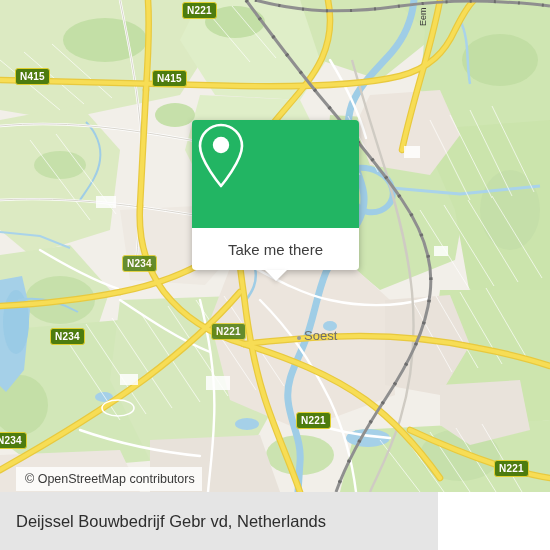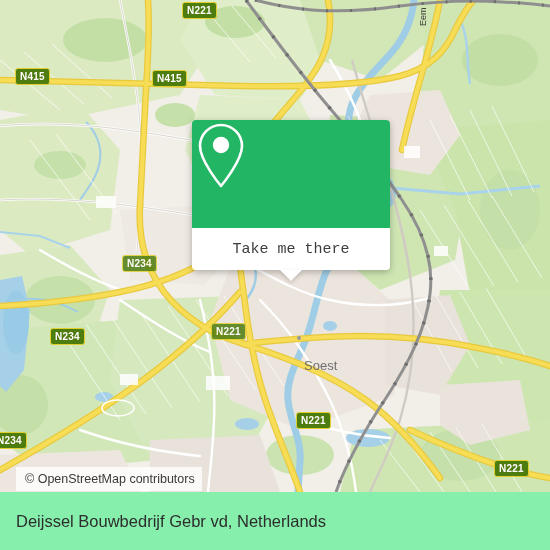--- a/index.html
+++ b/index.html
@@ -19,40 +19,40 @@
 
   
   .city{position:absolute;color:#6e6e6e;font-size:13px;white-space:nowrap;}
   .citydot{position:absolute;width:4px;height:4px;border-radius:50%;background:#9a9a9a;}
 
   
   .river-label{position:absolute;color:#3b3b3b;font-size:9px;white-space:nowrap;
                transform:rotate(-90deg);transform-origin:left top;}
 
   
-  #card{position:absolute;left:192px;top:120px;width:198px;
+  #card{position:absolute;left:192px;top:120px;width:167px;
         border-radius:4px;overflow:visible;
         box-shadow:0 2px 7px rgba(0,0,0,.28);
-        font-family:Liberation Mono, monospace;}
+        font-family:Liberation Sans, sans-serif;}
   #card-head{height:108px;border-radius:4px 4px 0 0;display:flex;align-items:center;justify-content:center;}
   #card-foot{height:42px;background:#ffffff;border-radius:0 0 4px 4px;
              display:flex;align-items:center;justify-content:center;}
   #card-foot span{color:#3d3d3d;font-size:15px;}
   #card-tail{position:absolute;left:50%;margin-left:-11px;bottom:-11px;width:0;height:0;
              border-left:11px solid transparent;border-right:11px solid transparent;
              border-top:11px solid #ffffff;
              filter:drop-shadow(0 2px 2px rgba(0,0,0,.18));}
 
   
   #attrib{position:absolute;left:0;top:467px;background:rgba(255,255,255,.78);
           color:#3a3a3a;font-size:12.5px;line-height:20px;padding:2px 7px 2px 9px;
           white-space:nowrap;margin-left:16px;}
 
   
-  #bottombar{position:absolute;left:0;top:492px;width:550px;height:58px;background:#86efac;overflow:hidden;}
+  #bottombar{position:absolute;left:0;top:492px;width:438px;height:58px;background:#e5e5e5;overflow:hidden;}
   #place{position:absolute;left:16px;top:50%;transform:translateY(-50%);
          color:#2d2d2d;font-size:16.5px;white-space:nowrap;}
   #brand{position:absolute;right:14px;top:50%;transform:translateY(-50%);
          display:flex;align-items:center;gap:2px;}
   #brand .word{color:#2b2b2b;font-size:29px;font-weight:bold;letter-spacing:-0.6px;line-height:29px;}
 </style>
 </head>
 <body>
 
 <div id="root">
@@ -233,21 +233,21 @@
           <rect x="206" y="376" width="24" height="14"></rect>
           <rect x="404" y="146" width="16" height="12"></rect>
           <rect x="434" y="246" width="14" height="10"></rect>
           <rect x="96" y="196" width="20" height="12"></rect>
         </g>
         <ellipse cx="118" cy="408" rx="16" ry="8" fill="none" stroke="#ffffff" stroke-width="1.6"></ellipse>
       </g>
     </svg>
 
     <div class="citydot" style="left:297px;top:336px;"></div>
-    <div class="city" style="left:304px;top:328px;margin-top:30px;">Soest</div>
+    <div class="city" style="left:304px;top:328px;">Soest</div>
 
     <div class="river-label" style="left:418px;top:26px;">Eem</div>
 
     <div class="shield" style="left:182px;top:2px;">N221</div>
     <div class="shield" style="left:15px;top:68px;">N415</div>
     <div class="shield" style="left:152px;top:70px;">N415</div>
     <div class="shield dim" style="left:122px;top:255px;">N234</div>
     <div class="shield dim" style="left:211px;top:323px;">N221</div>
     <div class="shield" style="left:50px;top:328px;">N234</div>
     <div class="shield" style="left:-8px;top:432px;">N234</div>

